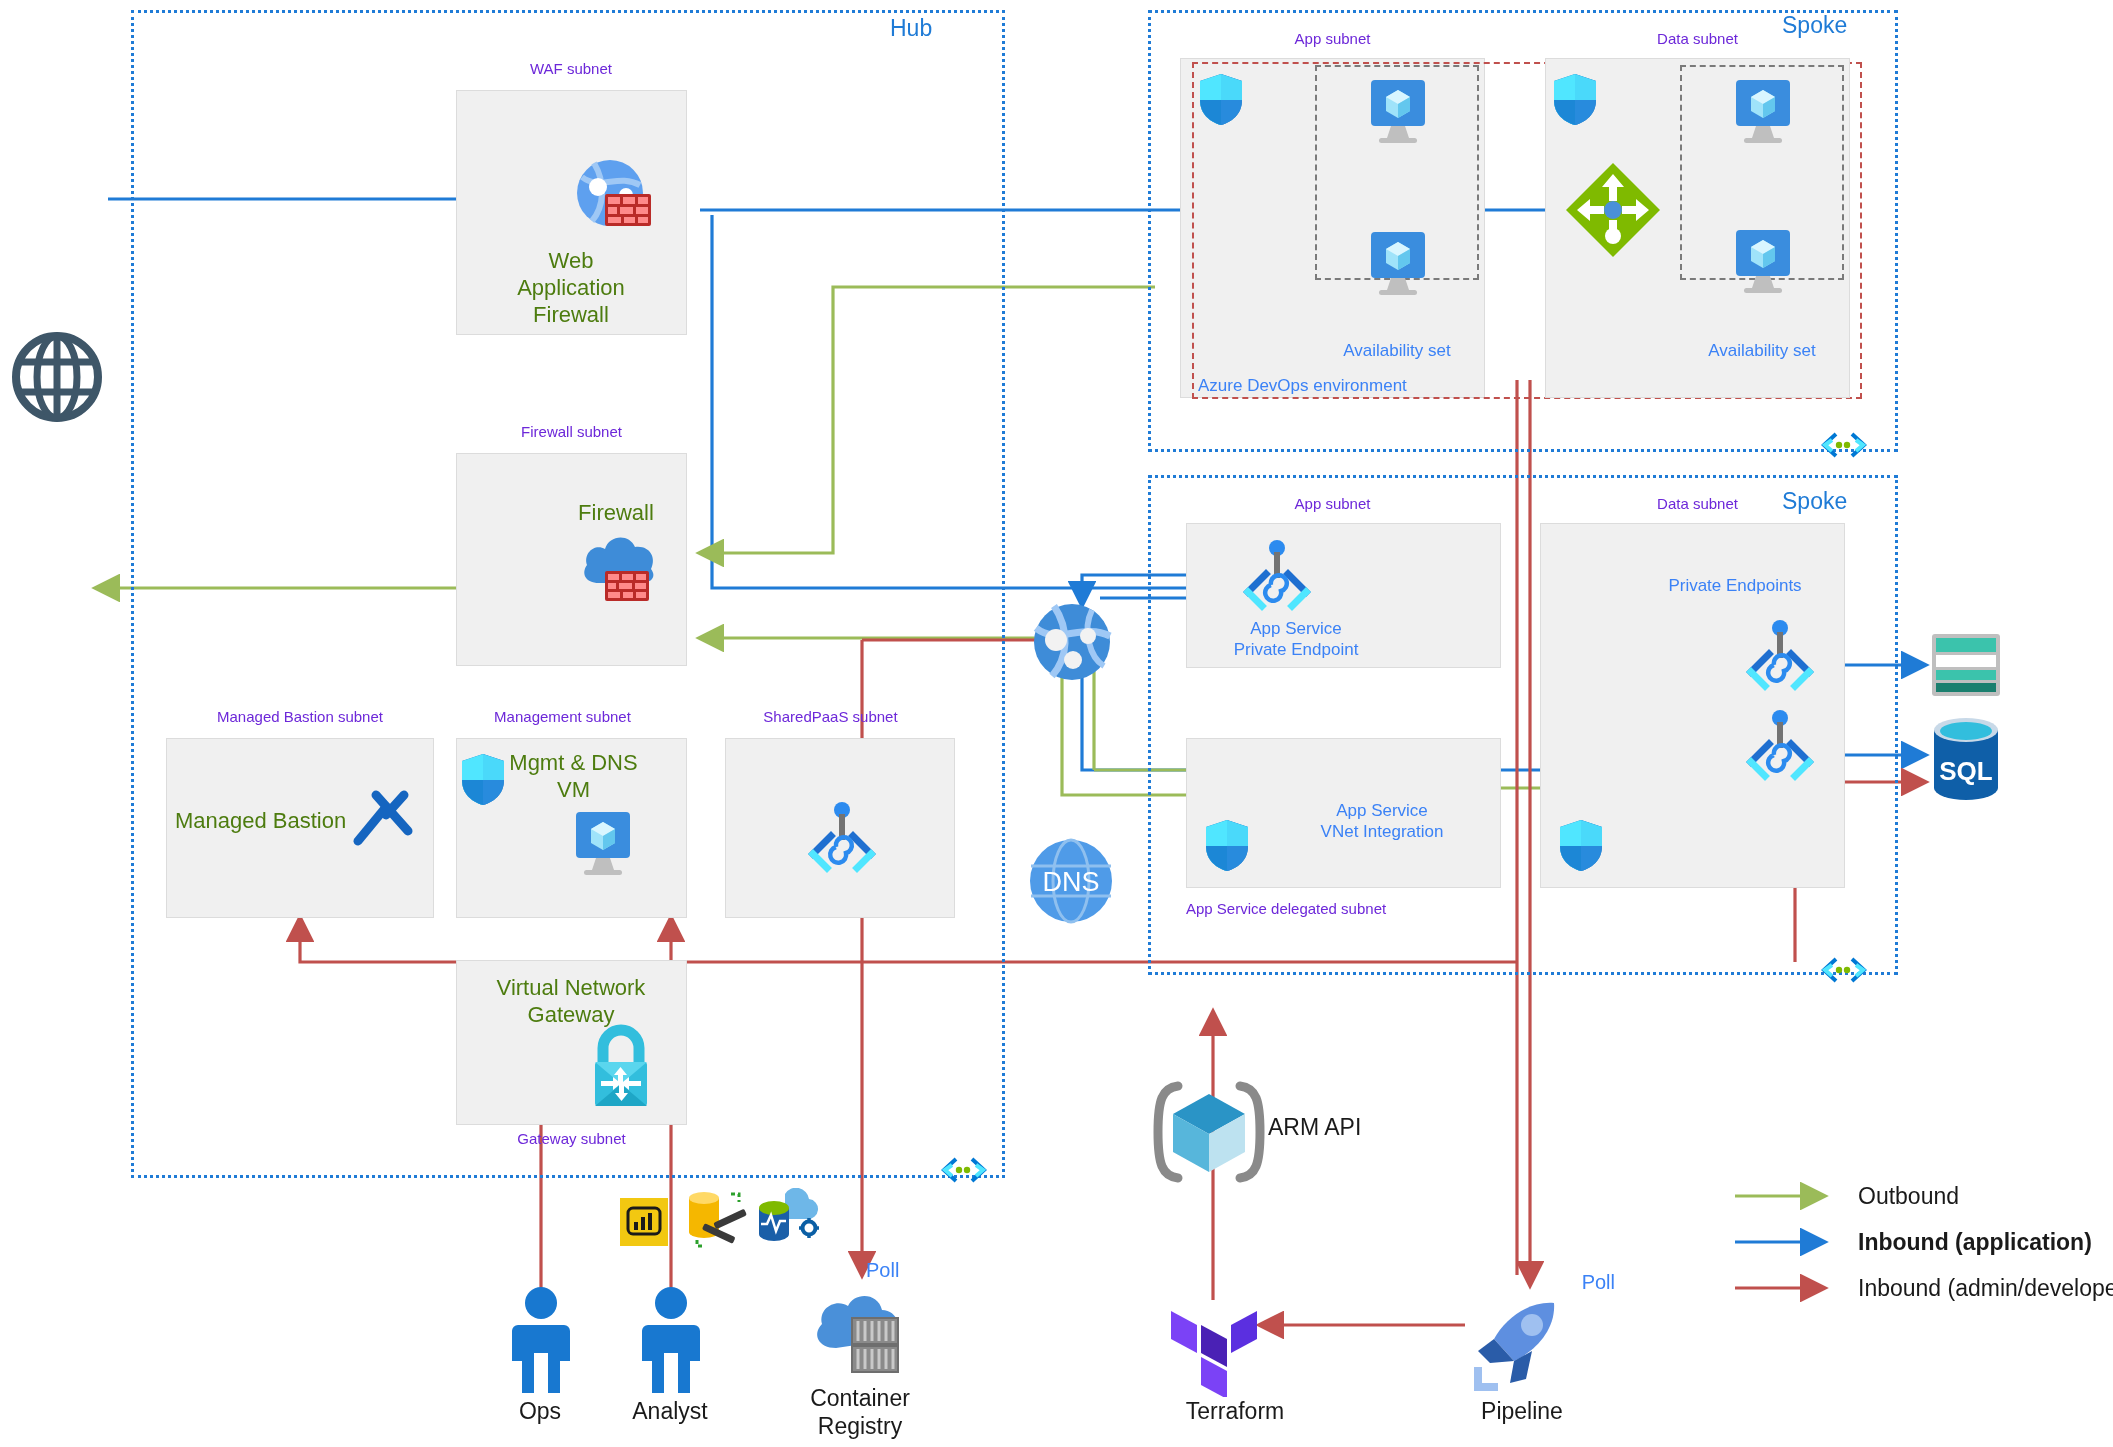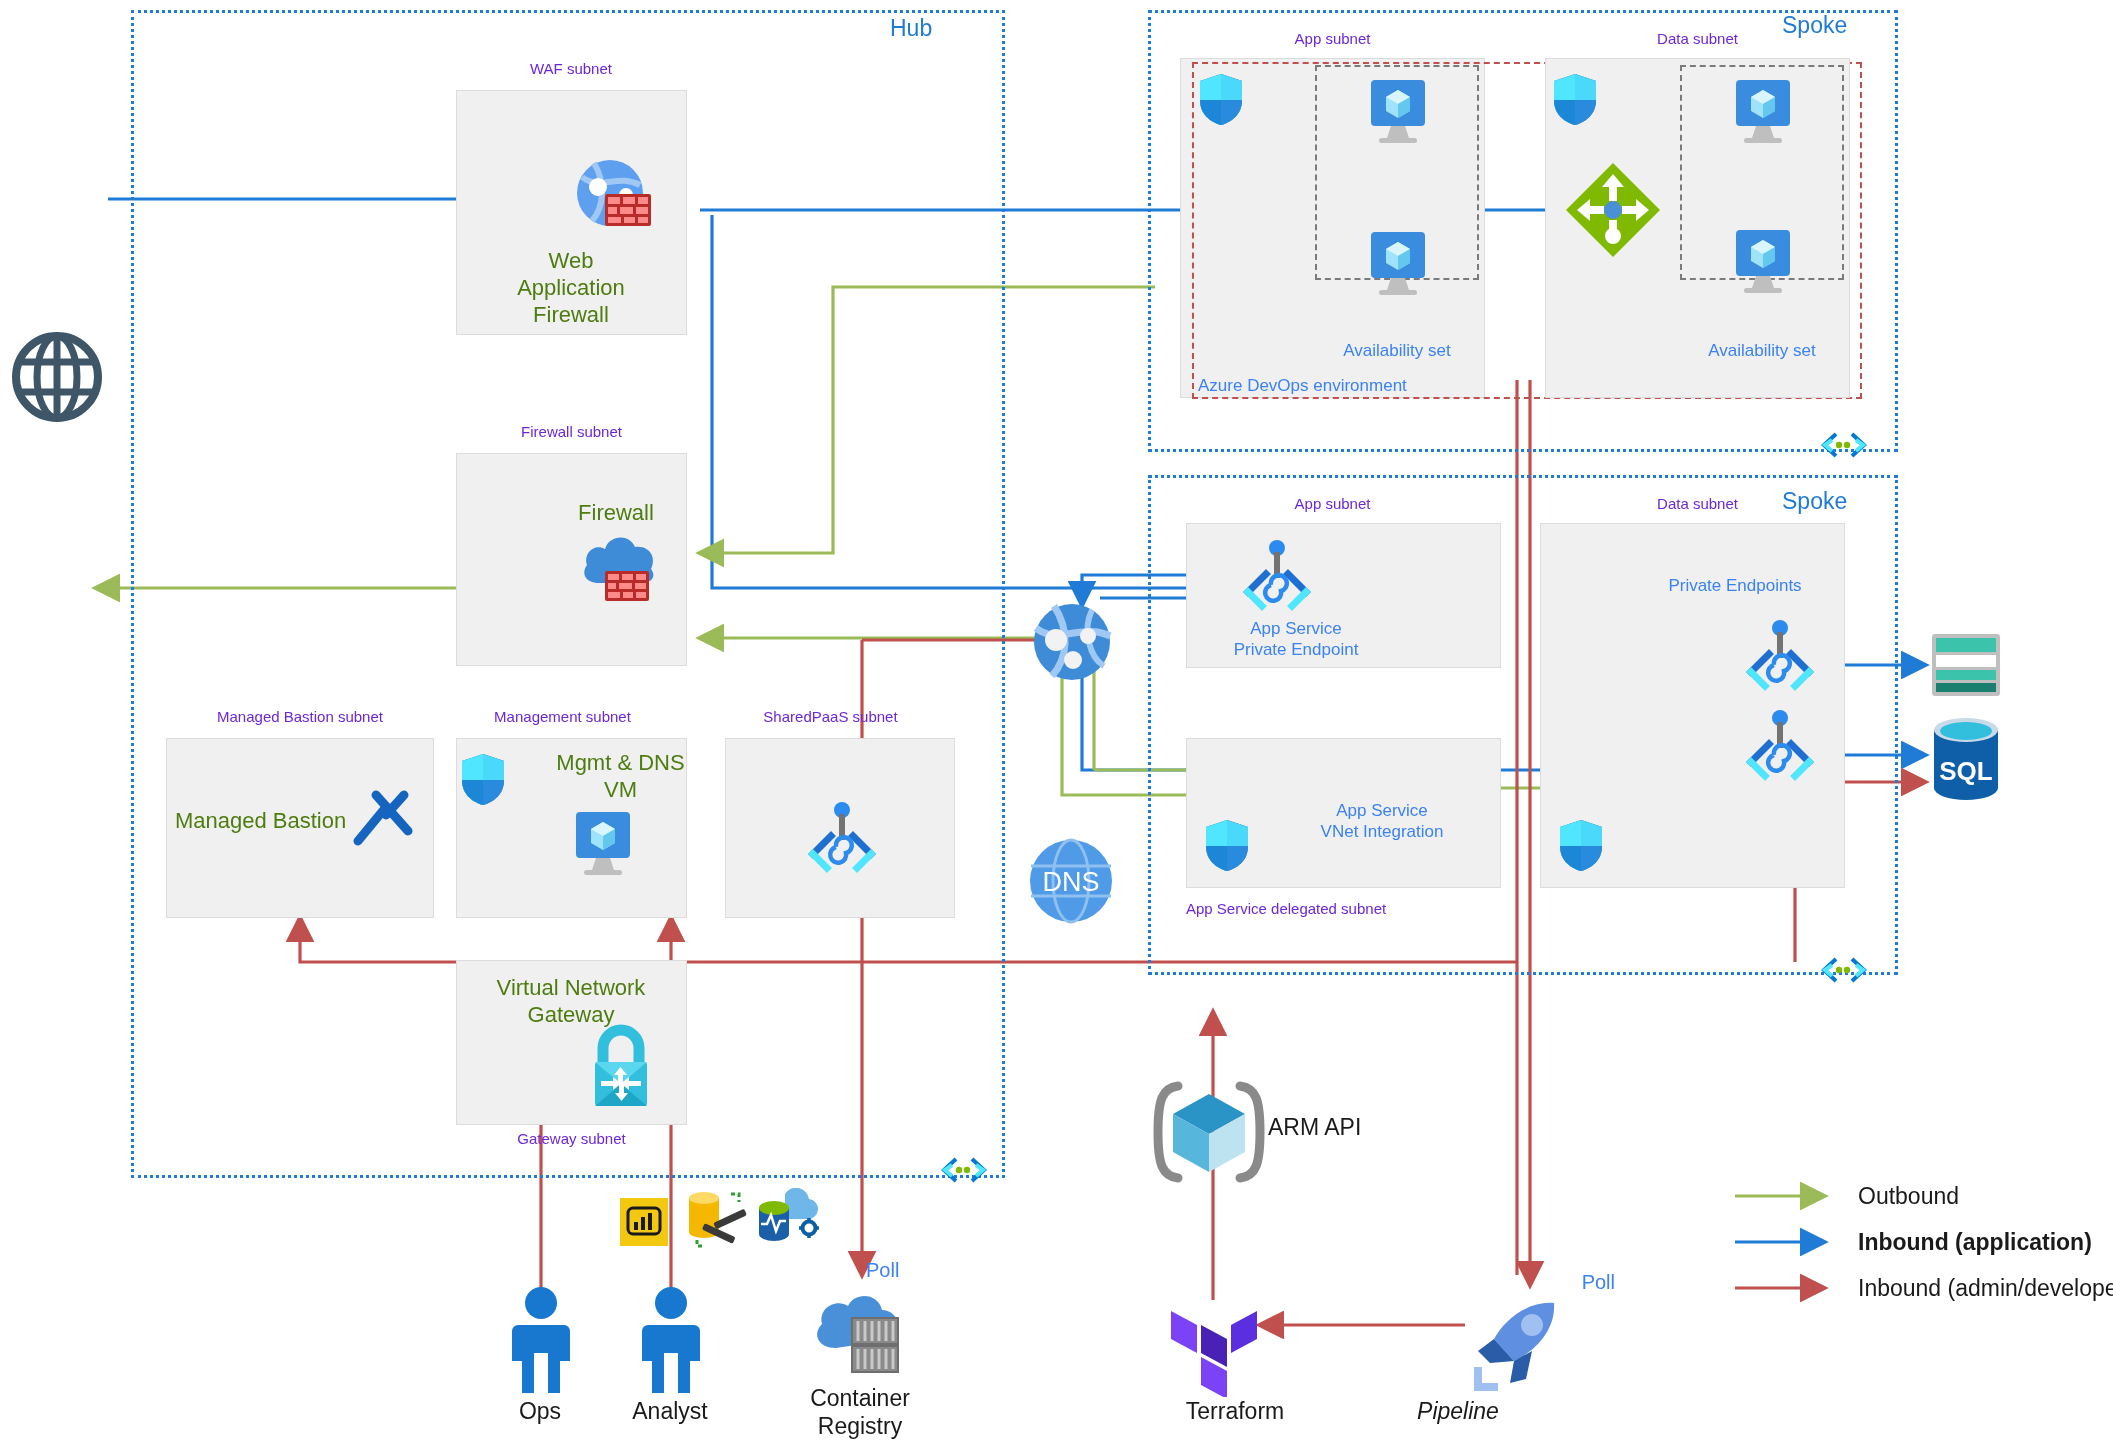--- a/index.html
+++ b/index.html
@@ -180,21 +180,21 @@
 <div class="subnet" style="left:456px;top:738px;width:231px;height:180px;"></div>
 <div class="icon" style="left:460px;top:752px;">
   <svg width="46" height="54" viewBox="0 0 46 54">
       <path d="M23 2 L44 9 V28 C44 42 34 50 23 53 C12 50 2 42 2 28 V9 Z" fill="#0F6CBD"></path>
       <path d="M23 2 L2 9 V28 C2 42 12 50 23 53 Z" fill="#50E6FF"></path>
       <path d="M23 2 L44 9 V28 C44 42 34 50 23 53 Z" fill="#2B8FE0" opacity="0.9"></path>
       <path d="M23 28 L44 28 V9 L23 2 Z" fill="#50E6FF" opacity="0.85"></path>
       <path d="M2 28 L23 28 V53 C12 50 2 42 2 28 Z" fill="#1C87D6"></path>
     </svg>
 </div>
-<div class="res-label" style="left:533px;top:750px;width:175px;">
+<div class="res-label" style="left:486px;top:750px;width:175px;">
   <div>Mgmt &amp; DNS</div>
   <div>VM</div>
 </div>
 <div class="icon" style="left:570px;top:810px;">
   <svg width="66" height="68" viewBox="0 0 66 68">
     <rect x="6" y="2" width="54" height="46" rx="4" fill="#3A8DDE"></rect>
     <path d="M33 12 L45 19 V33 L33 40 L21 33 V19 Z" fill="#9FE3FA"></path>
     <path d="M33 12 L45 19 L33 26 L21 19 Z" fill="#D9F6FF"></path>
     <path d="M33 26 L45 19 V33 L33 40 Z" fill="#63C7EE"></path>
     <path d="M26 48 h14 l4 12 h-22 z" fill="#BFBFBF"></path>
@@ -581,18 +581,18 @@
 
 <div class="icon" style="left:1470px;top:1295px;">
   <svg width="96" height="96" viewBox="0 0 96 96">
     <path d="M84 8 C60 6 36 22 24 44 L44 66 C66 56 86 34 84 8 Z" fill="#5E8FE0"></path>
     <path d="M24 44 L8 56 L20 68 L44 66 Z" fill="#2A5CA8"></path>
     <path d="M44 66 L40 88 L56 84 L62 56 Z" fill="#2A5CA8"></path>
     <circle cx="62" cy="30" r="11" fill="#9FC0F0"></circle>
     <path d="M8 72 v20 h20" stroke="#9FC0F0" stroke-width="8" fill="none"></path>
   </svg>
 </div>
-<div class="node-label" style="left:1388px;top:1398px;width:140px;font-style:italic;">Pipeline</div>
+<div class="node-label" style="left:1452px;top:1398px;width:140px;">Pipeline</div>
 <div class="small-label" style="left:1545px;top:1270px;width:70px;text-align:right;font-size:20px;">Poll</div>
 
 <div class="legend-text" style="left:1858px;top:1183px;">Outbound</div>
 <div class="legend-text" style="left:1858px;top:1229px;font-weight:bold;">Inbound (application)</div>
 <div class="legend-text" style="left:1858px;top:1275px;">Inbound (admin/developer)</div>
 
 </body></html>

